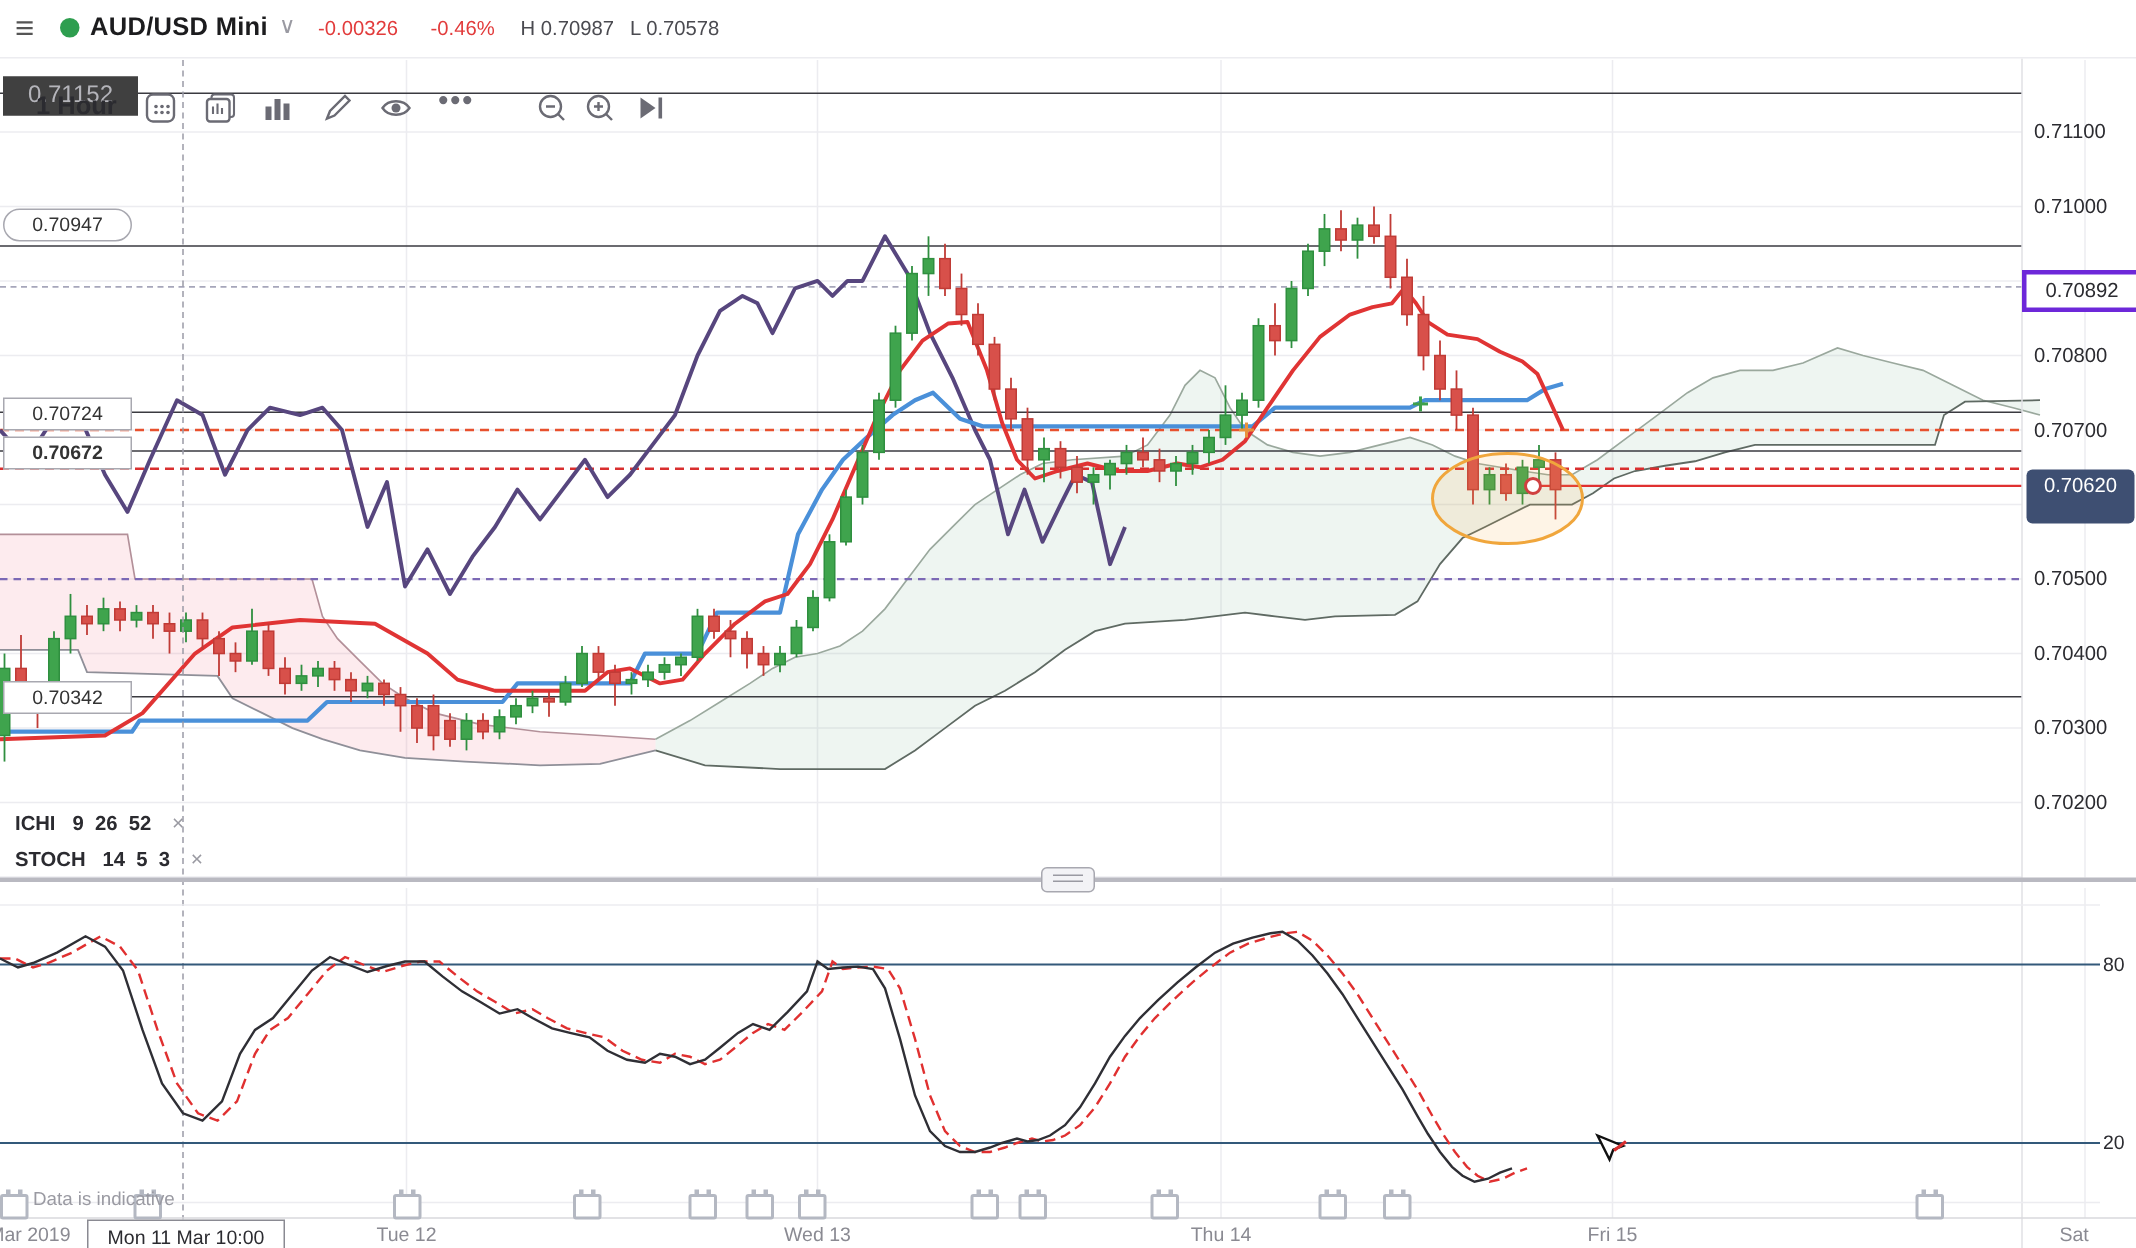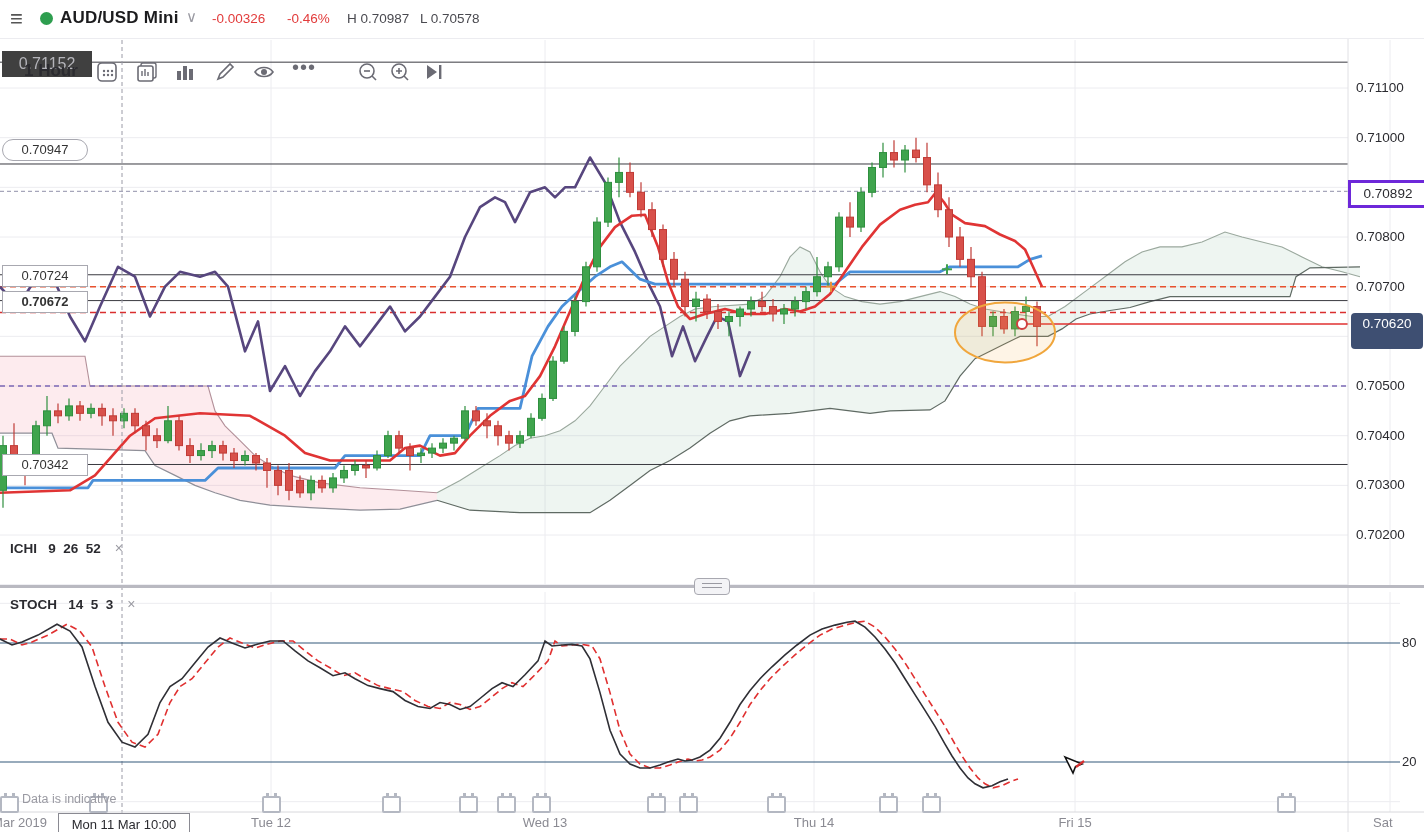--- a/index.html
+++ b/index.html
@@ -385,21 +385,21 @@
 
   <div class="indrow" style="left:10px;top:540px;">
     <b>ICHI</b>&nbsp;&nbsp;
     <b>9</b>&nbsp;
     <b>26</b>&nbsp;
     <b>52</b>
     <span class="xbtn">×</span>
   </div>
   <div class="divider"></div>
   <div class="handle"></div>
-  <div class="indrow" style="left:10px;top:596px;">
+  <div class="indrow" style="left:10px;top:564px;">
     <b>STOCH</b>&nbsp;&nbsp;
     <b>14</b>&nbsp;
     <b>5</b>&nbsp;
     <b>3</b>
     <span class="xbtn">×</span>
   </div>
 
   <div class="stoch-lbl" style="top:635px;">80</div>
   <div class="stoch-lbl" style="top:754px;">20</div>
 

